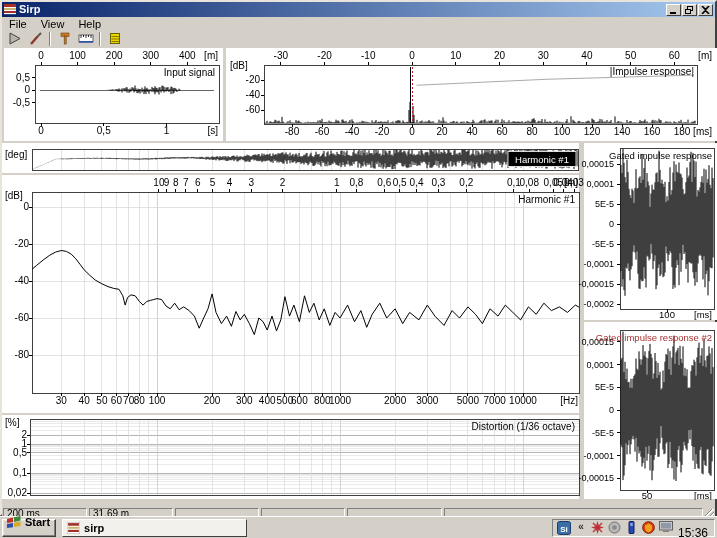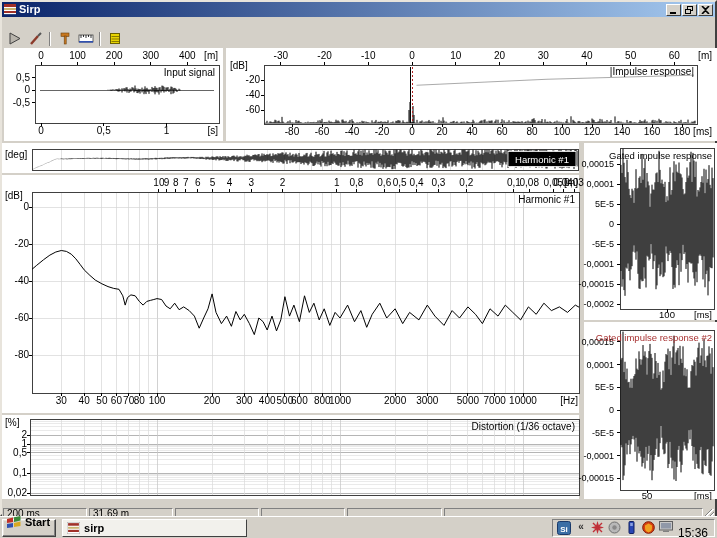--- a/index.html
+++ b/index.html
@@ -62,20 +62,25 @@
           <rect x="0.5" y="3.5" width="5" height="4" fill="#d4d0c8" stroke="#000"></rect>
         </svg>
       </span>
       <span class="winbtn">
         <svg width="9" height="8" viewBox="0 0 9 8">
           <path d="M1 0 L4.5 3.5 L8 0 M1 8 L4.5 4.5 L8 8" stroke="#000" stroke-width="1.6" fill="none"></path>
         </svg>
       </span>
     </div>
 
+    <div class="menubar">
+      <span class="menuitem">File</span>
+      <span class="menuitem">View</span>
+      <span class="menuitem">Help</span>
+    </div>
 
     <div class="toolbar">
       <span class="tbtn">
         <svg width="14" height="13" viewBox="0 0 14 13">
           <polygon points="2,1 12,6.5 2,12" fill="#b8b4ac" stroke="#404040"></polygon>
         </svg>
       </span>
       <span class="tbtn">
         <svg width="14" height="13" viewBox="0 0 14 13">
           <line x1="2" y1="12" x2="9" y2="4" stroke="#8b3a2a" stroke-width="2.4"></line>

